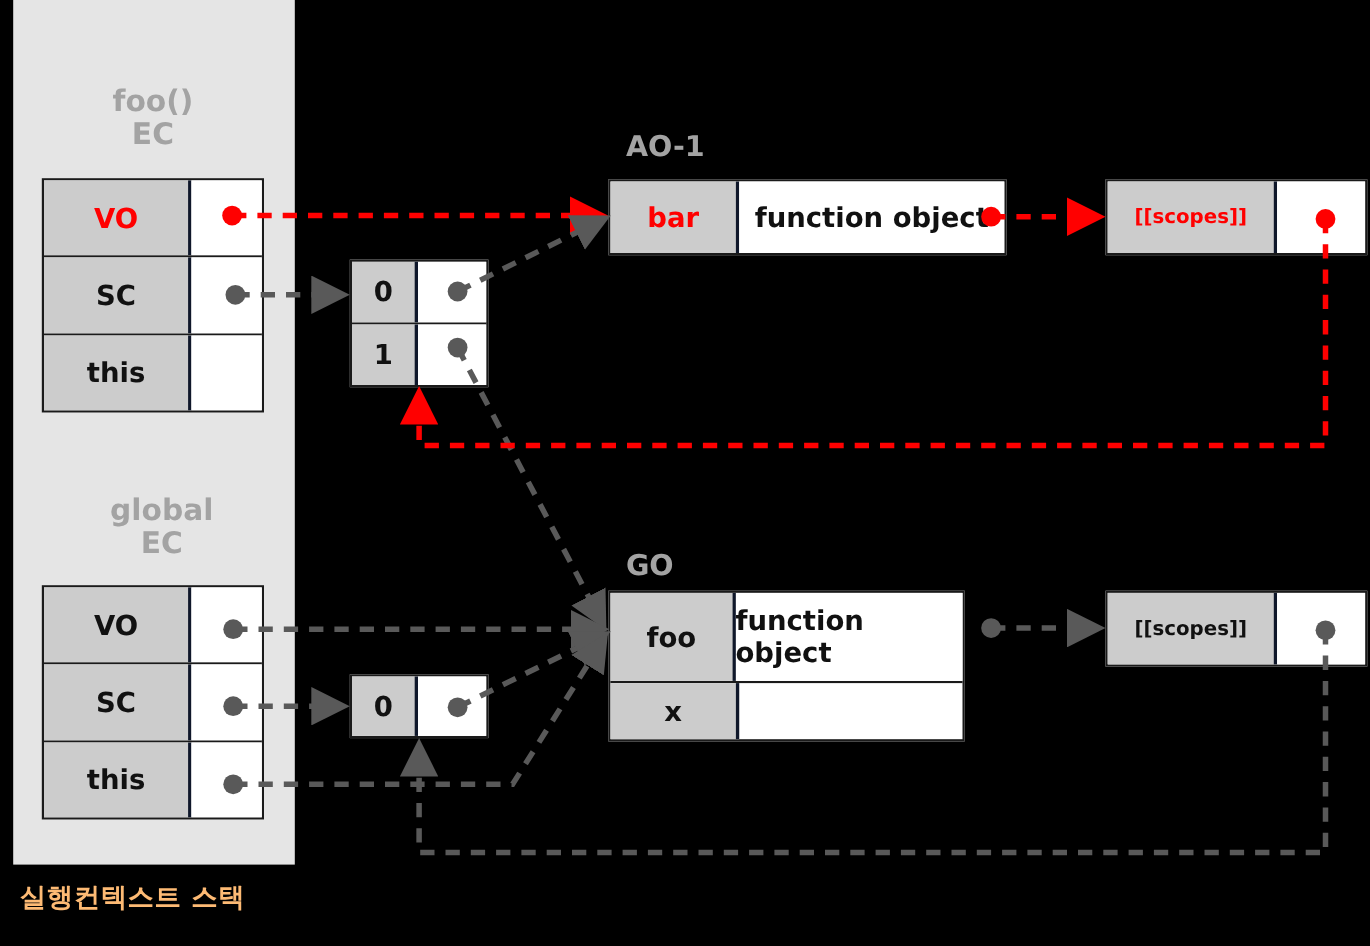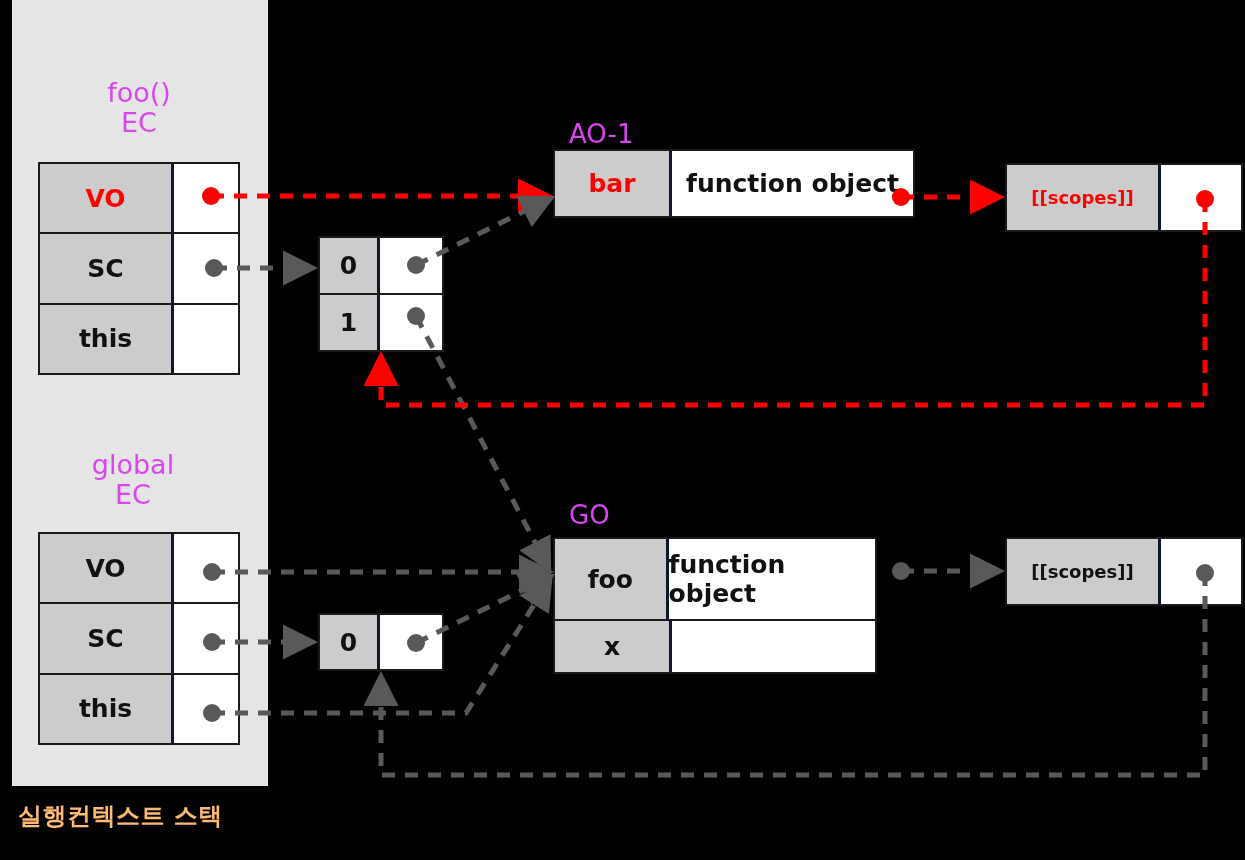--- a/index.html
+++ b/index.html
@@ -33,25 +33,25 @@
     top: 800px;
     font-size: 24px;
     font-weight: bold;
     color: #fdba74;
     letter-spacing: 0.5px;
   }
 
   
   .grp-title {
     position: absolute;
-    color: #d946ef;
+    color: #a3a3a3;
     font-size: 27px;
     line-height: 1.12;
     text-align: center;
-    font-weight: normal;
+    font-weight: bold;
   }
   .grp-title.small {
     font-size: 26px;
     text-align: left;
   }
 
   
   .tbl {
     position: absolute;
     border: 2px solid #1a1a1a;
@@ -135,21 +135,21 @@
 
 <div id="stage">
 
   <div class="stack-panel"></div>
 
   <div class="grp-title" style="left:38px; top:78px; width:202px;">
     <div>foo()</div>
     <div>EC</div>
   </div>
 
-  <div class="grp-title" style="left:32px; top:450px; width:202px;text-align:center;">
+  <div class="grp-title" style="left:46px; top:450px; width:202px;text-align:center;">
     <div>global</div>
     <div>EC</div>
   </div>
 
   <div class="grp-title small" style="left:569px; top:120px;">AO-1</div>
 
   <div class="grp-title small" style="left:569px; top:501px;">GO</div>
 
   <div class="tbl ec-tbl" style="left:38px; top:162px; width:202px; height:213px;">
     <div class="trow">
@@ -192,21 +192,21 @@
     </div>
   </div>
 
   <div class="tbl sc-tbl" style="left:318px; top:613px; width:126px; height:58px;">
     <div class="trow">
       <div class="cell-k">0</div>
       <div class="cell-v"></div>
     </div>
   </div>
 
-  <div class="tbl ao-tbl" style="left:553px; top:149px; width:362px; height:69px;">
+  <div class="tbl ao-tbl" style="left:553px; top:163px; width:362px; height:69px;">
     <div class="trow">
       <div class="cell-k red-txt">bar</div>
       <div class="cell-v">function object</div>
     </div>
   </div>
 
   <div class="tbl go-tbl" style="left:553px; top:537px; width:324px; height:137px;">
     <div class="trow">
       <div class="cell-k">foo</div>
       <div class="cell-v">function object</div>

